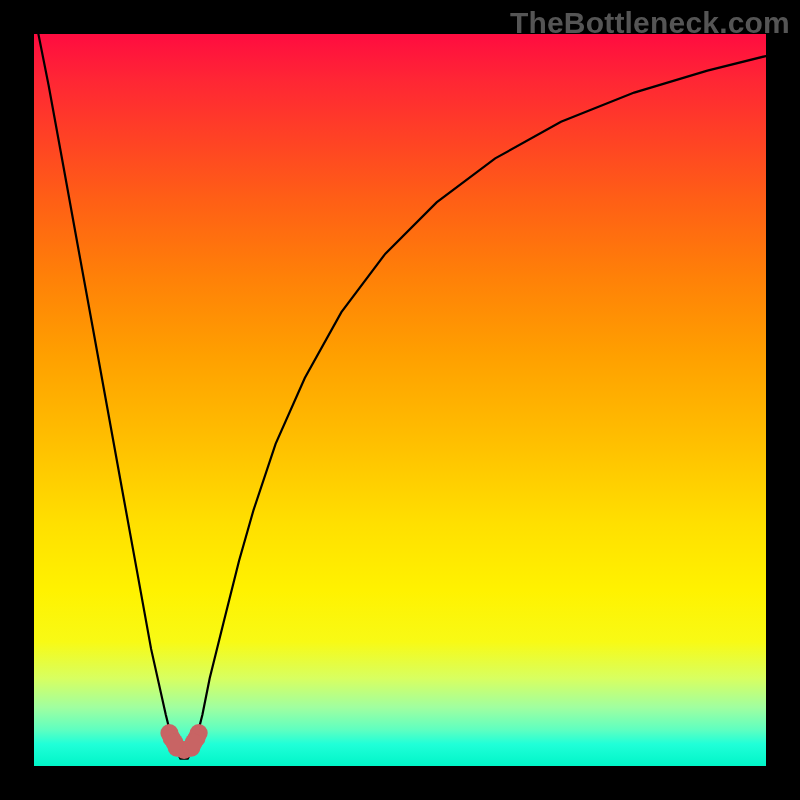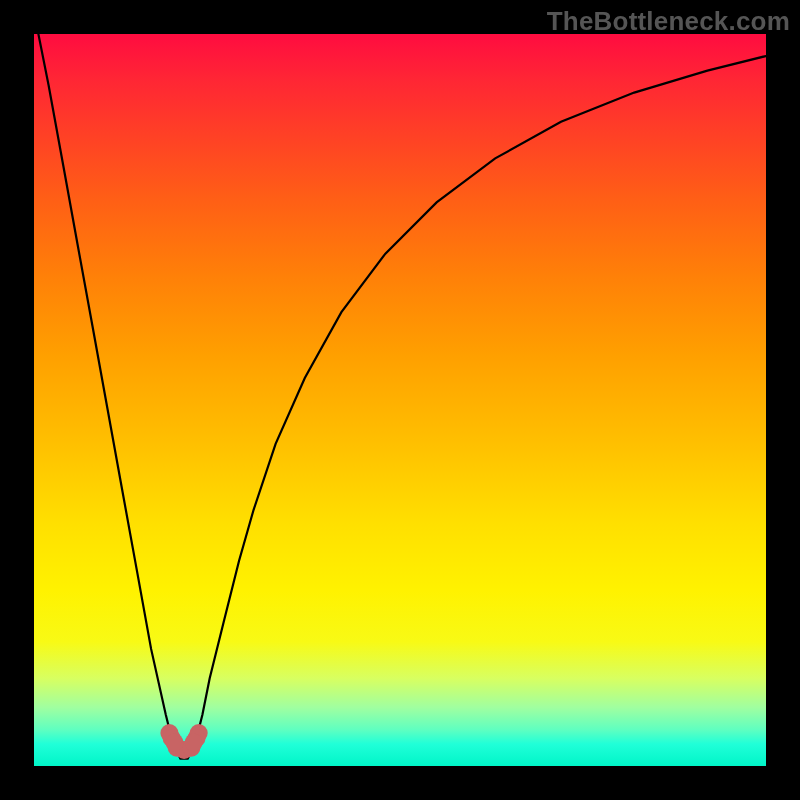--- a/index.html
+++ b/index.html
@@ -32,21 +32,21 @@
       #a0ffa0 92%,
       #60ffc0 95%,
       #20ffd8 97%,
       #00f5c8 100%
     );
   }
   .watermark {
     position: absolute;
     top: 6px;
     right: 10px;
-    font-size: 26px;
+    font-size: 30px;
     font-weight: 600;
     color: #555555;
     letter-spacing: 0.2px;
     user-select: none;
   }
   svg.curve {
     position: absolute;
     left: 0;
     top: 0;
     width: 732px;

